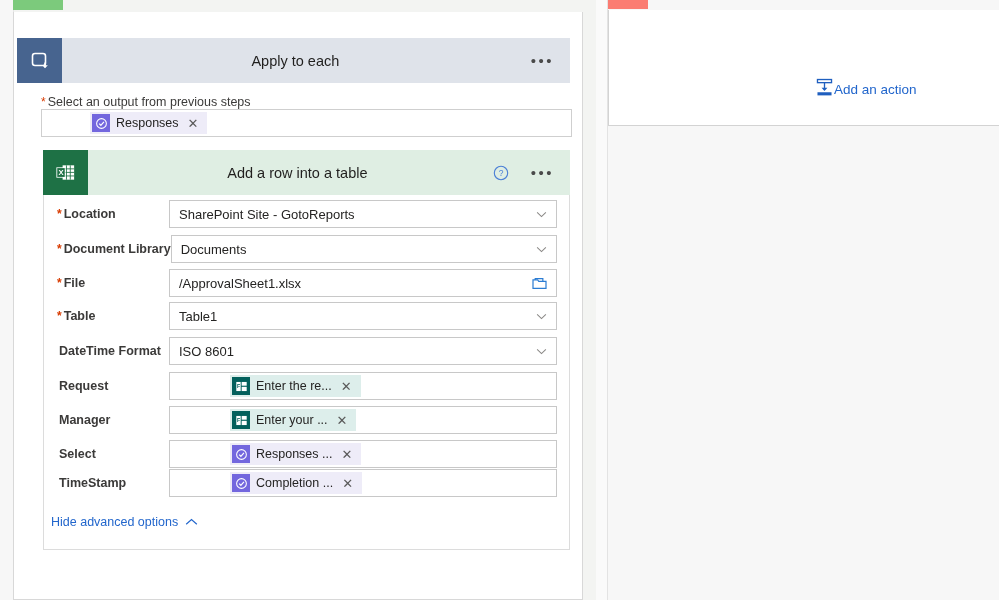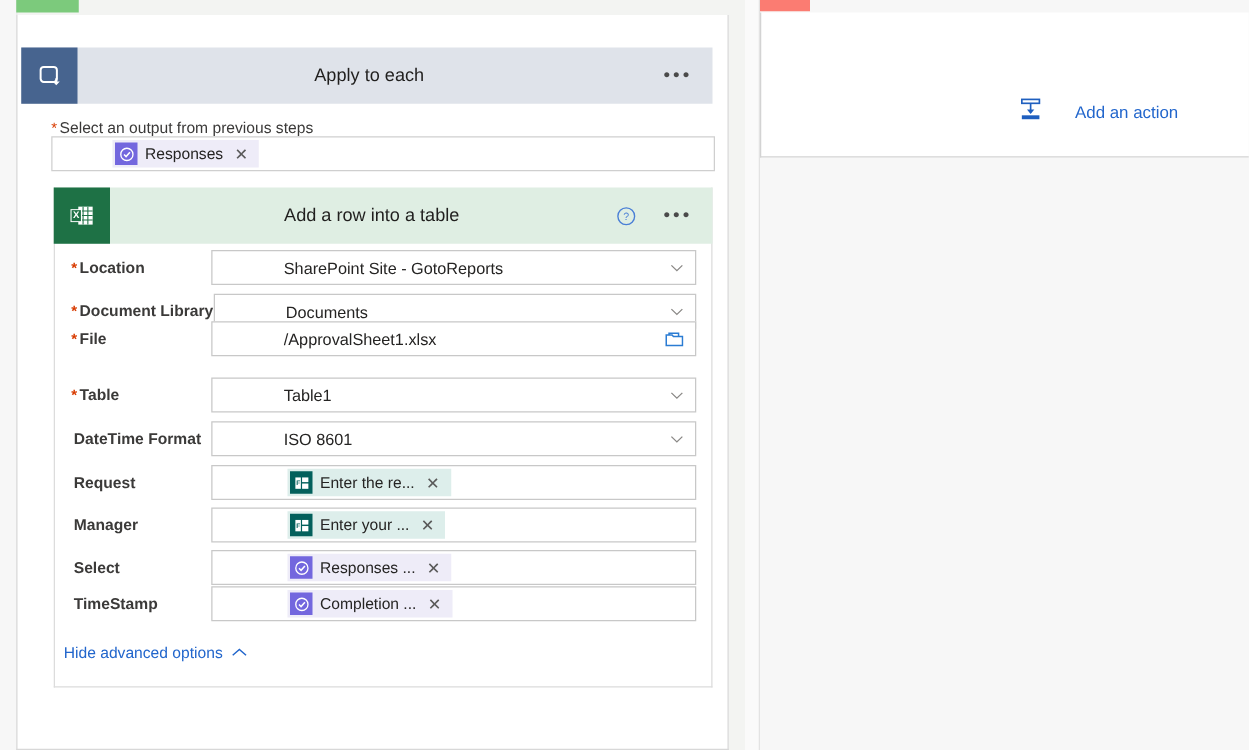--- a/index.html
+++ b/index.html
@@ -208,21 +208,20 @@
     align-items: center;
     padding: 0 0 0 9px;
     font-size: 13px;
     color: #252423;
   }
   .row-control.token-host { padding-left: 16px; }
   .ctrl-value {
     flex: 1 1 auto;
     white-space: nowrap;
     overflow: hidden;
-    margin-left: 48px;
   }
   .ctrl-affordance {
     flex: 0 0 auto;
     padding: 0 9px;
     display: flex;
     align-items: center;
   }
 
   
   #advanced-link {
@@ -268,21 +267,21 @@
     left: 12px; top: 0;
     width: 40px; height: 9px;
     background: #fb7c72;
   }
   #add-action {
     position: absolute;
     left: 219px;
     top: 78px;
     display: flex;
     align-items: center;
-    gap: 26px;
+    gap: 0;
     font-size: 13.5px;
     color: #2266cc;
     white-space: nowrap;
   }
 </style>
 </head>
 <body>
 
 <div id="left-pane">
 
@@ -370,21 +369,21 @@
     <div class="row-control">
       <span class="ctrl-value">Documents</span>
       <span class="ctrl-affordance">
         <svg width="11" height="7" viewBox="0 0 12 8">
             <path d="M1 1.5 L6 6.3 L11 1.5" fill="none" stroke="#8a8886" stroke-width="1.2"></path>
           </svg>
       </span>
     </div>
   </div>
 
-  <div class="form-row" style="top:257px">
+  <div class="form-row" style="top:269px">
     <div class="row-label">
       <span class="req-star">*</span><span>File</span>
     </div>
     <div class="row-control">
       <span class="ctrl-value">/ApprovalSheet1.xlsx</span>
       <span class="ctrl-affordance">
         <svg width="15" height="13" viewBox="0 0 16 14">
           <path d="M1 3.2 L1 12.2 L15 12.2 L15 4.6 L7.2 4.6 L6 3.2 Z" fill="none" stroke="#2b7cd3" stroke-width="1.3"></path>
           <path d="M3.4 3.2 L3.4 1.8 L11.6 1.8 L11.6 4.6" fill="none" stroke="#2b7cd3" stroke-width="1.3"></path>
         </svg>

